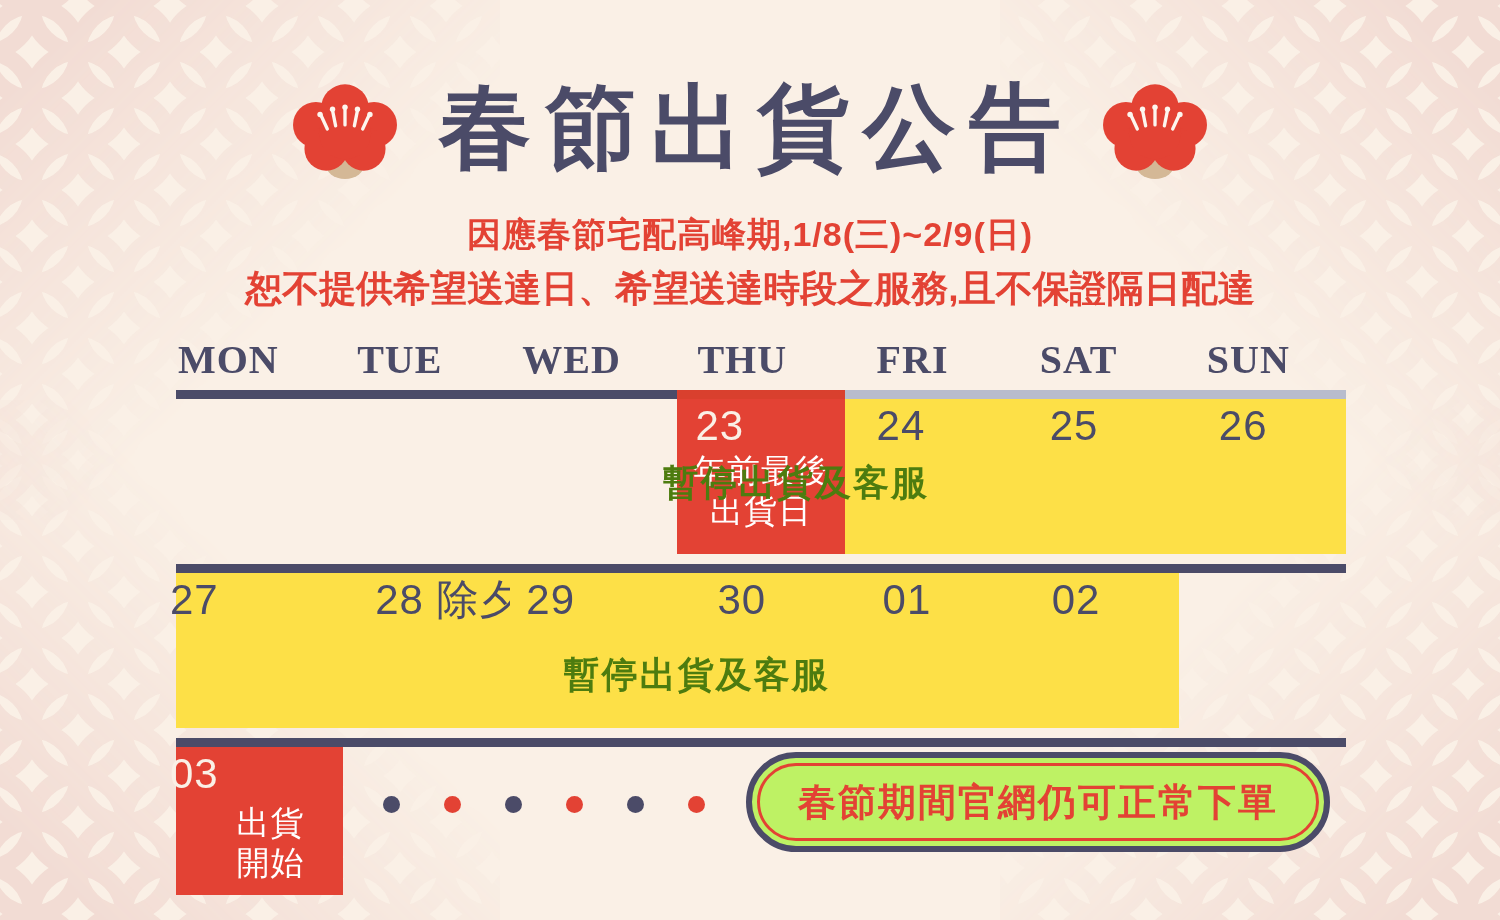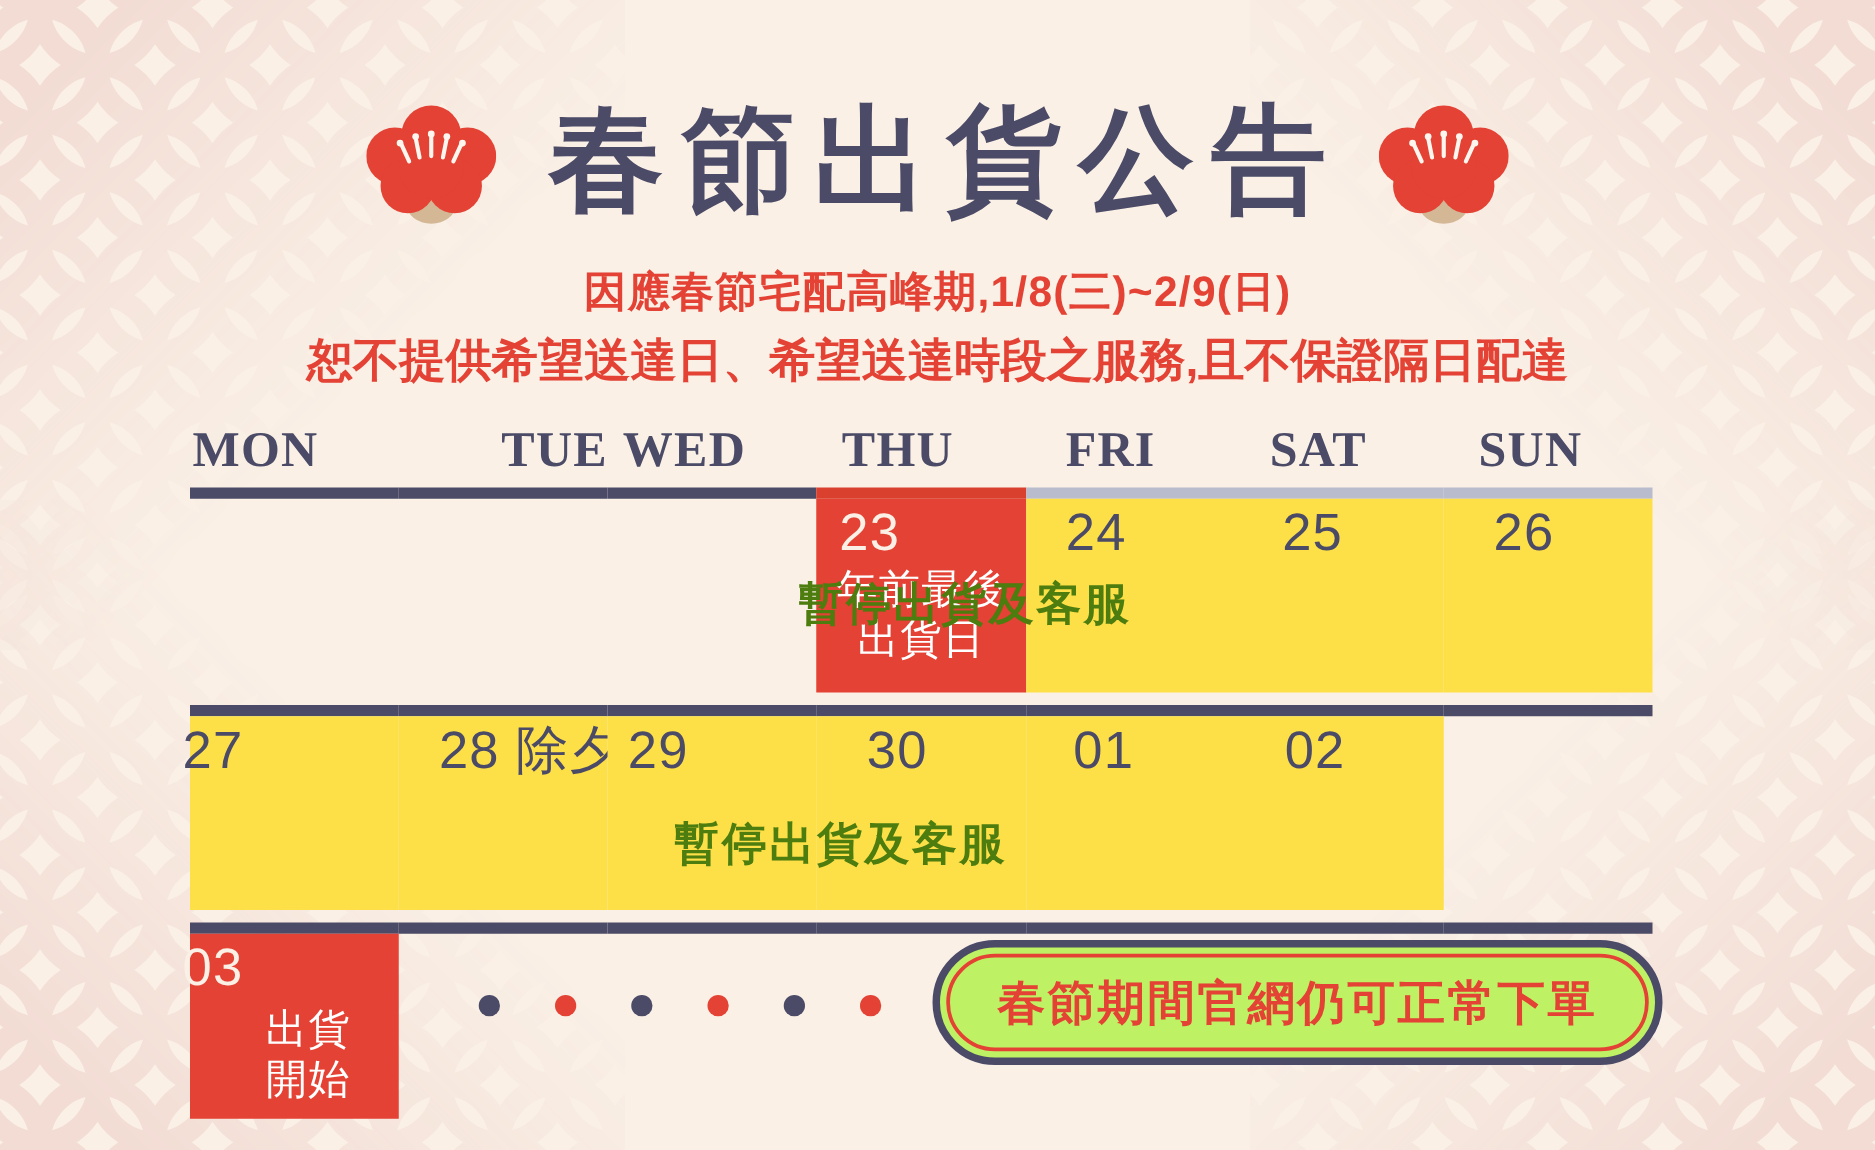--- a/index.html
+++ b/index.html
@@ -78,41 +78,41 @@
     font-size: 37px;
     font-weight: 700;
     letter-spacing: 0px;
     line-height: 1.35;
     margin-top: 6px;
   }
 
   
   #calendar {
     position: absolute;
-    left: 152px;
+    left: 176px;
     top: 332px;
     width: 1170px;
   }
   #weekday-header {
     display: grid;
     grid-template-columns: repeat(7, 1fr);
     height: 48px;
     align-items: flex-end;
   }
   .weekday {
     font-family: "Liberation Serif", "DejaVu Serif", serif;
     font-size: 40px;
     font-weight: 700;
     color: #4b4b68;
     letter-spacing: 1px;
     text-align: center;
     line-height: 1;
   }
   .weekday.wd-mon { text-align: left; padding-left: 2px; }
-  .weekday.wd-tue { text-align: right; padding-left: 14px; }
+  .weekday.wd-tue { text-align: left; padding-left: 14px; }
   .weekday.wd-wed { text-align: left; padding-left: 12px; }
   .weekday.wd-thu { text-align: left; padding-left: 20px; }
   .weekday.wd-fri { text-align: left; padding-left: 32px; }
   .weekday.wd-sat { text-align: left; padding-left: 28px; }
   .weekday.wd-sun { text-align: left; padding-left: 28px; }
 
   .rule {
     height: 9px;
     display: grid;
     grid-template-columns: repeat(7, 1fr);

